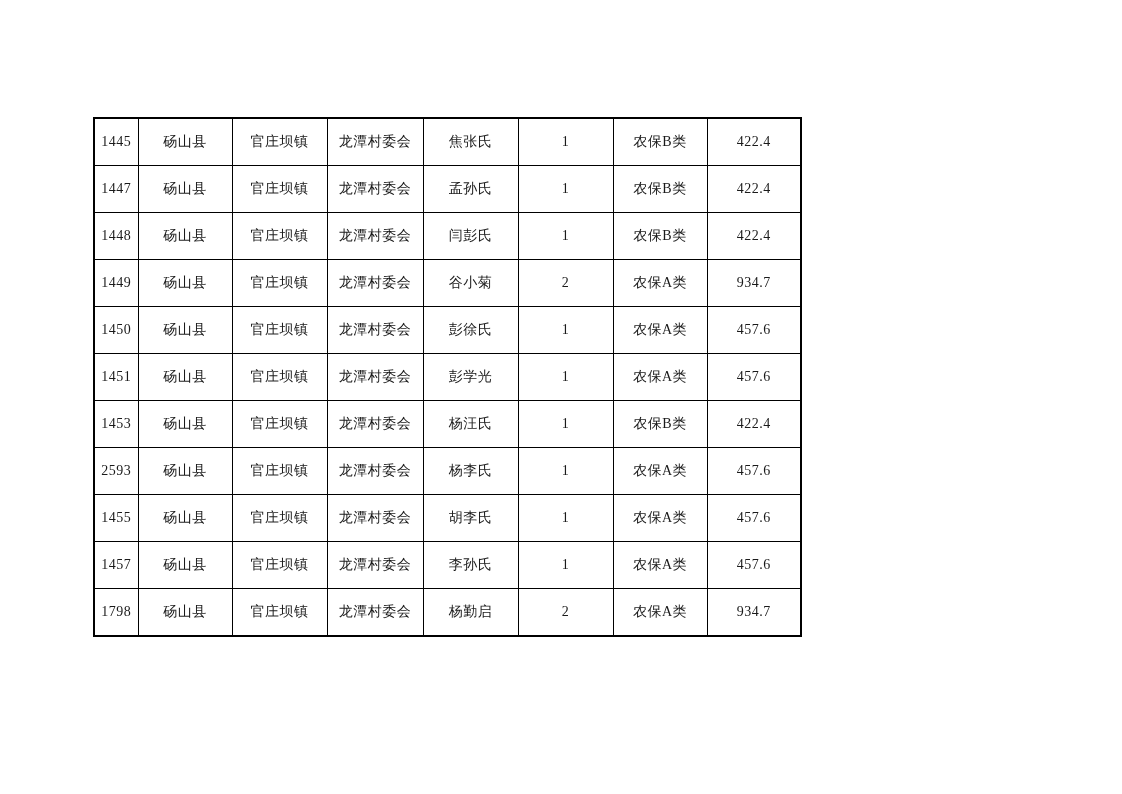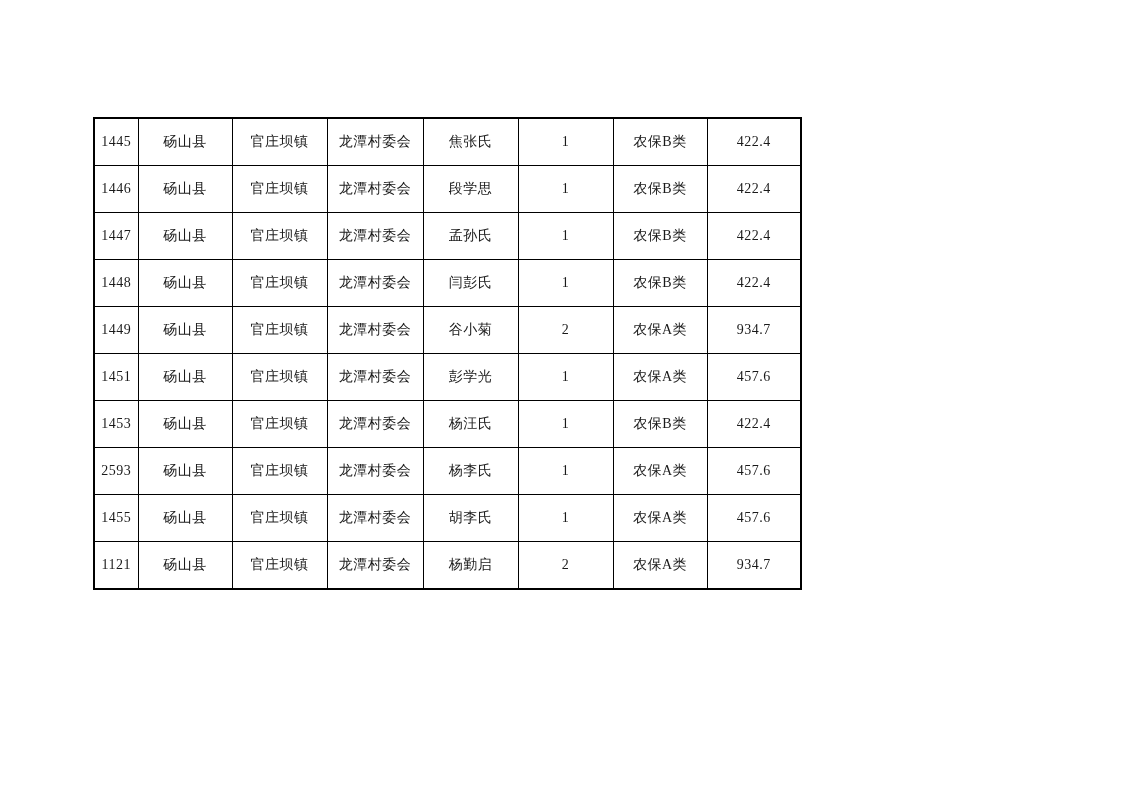--- a/index.html
+++ b/index.html
@@ -63,30 +63,20 @@
             <td>1445</td>
             <td>砀山县</td>
             <td>官庄坝镇</td>
             <td>龙潭村委会</td>
             <td>焦张氏</td>
             <td>1</td>
             <td>农保B类</td>
             <td>422.4</td>
           </tr>
           <tr>
-            <td>1446</td>
-            <td>砀山县</td>
-            <td>官庄坝镇</td>
-            <td>龙潭村委会</td>
-            <td>段学思</td>
-            <td>1</td>
-            <td>农保B类</td>
-            <td>422.4</td>
-          </tr>
-          <tr>
             <td>1447</td>
             <td>砀山县</td>
             <td>官庄坝镇</td>
             <td>龙潭村委会</td>
             <td>孟孙氏</td>
             <td>1</td>
             <td>农保B类</td>
             <td>422.4</td>
           </tr>
           <tr>
@@ -101,20 +91,30 @@
           </tr>
           <tr>
             <td>1449</td>
             <td>砀山县</td>
             <td>官庄坝镇</td>
             <td>龙潭村委会</td>
             <td>谷小菊</td>
             <td>2</td>
             <td>农保A类</td>
             <td>934.7</td>
+          </tr>
+          <tr>
+            <td>1450</td>
+            <td>砀山县</td>
+            <td>官庄坝镇</td>
+            <td>龙潭村委会</td>
+            <td>彭徐氏</td>
+            <td>1</td>
+            <td>农保A类</td>
+            <td>457.6</td>
           </tr>
           <tr>
             <td>1451</td>
             <td>砀山县</td>
             <td>官庄坝镇</td>
             <td>龙潭村委会</td>
             <td>彭学光</td>
             <td>1</td>
             <td>农保A类</td>
             <td>457.6</td>
@@ -143,21 +143,31 @@
             <td>1455</td>
             <td>砀山县</td>
             <td>官庄坝镇</td>
             <td>龙潭村委会</td>
             <td>胡李氏</td>
             <td>1</td>
             <td>农保A类</td>
             <td>457.6</td>
           </tr>
           <tr>
-            <td>1121</td>
+            <td>1457</td>
+            <td>砀山县</td>
+            <td>官庄坝镇</td>
+            <td>龙潭村委会</td>
+            <td>李孙氏</td>
+            <td>1</td>
+            <td>农保A类</td>
+            <td>457.6</td>
+          </tr>
+          <tr>
+            <td>1798</td>
             <td>砀山县</td>
             <td>官庄坝镇</td>
             <td>龙潭村委会</td>
             <td>杨勤启</td>
             <td>2</td>
             <td>农保A类</td>
             <td>934.7</td>
           </tr>
         </tbody>
     </table>

